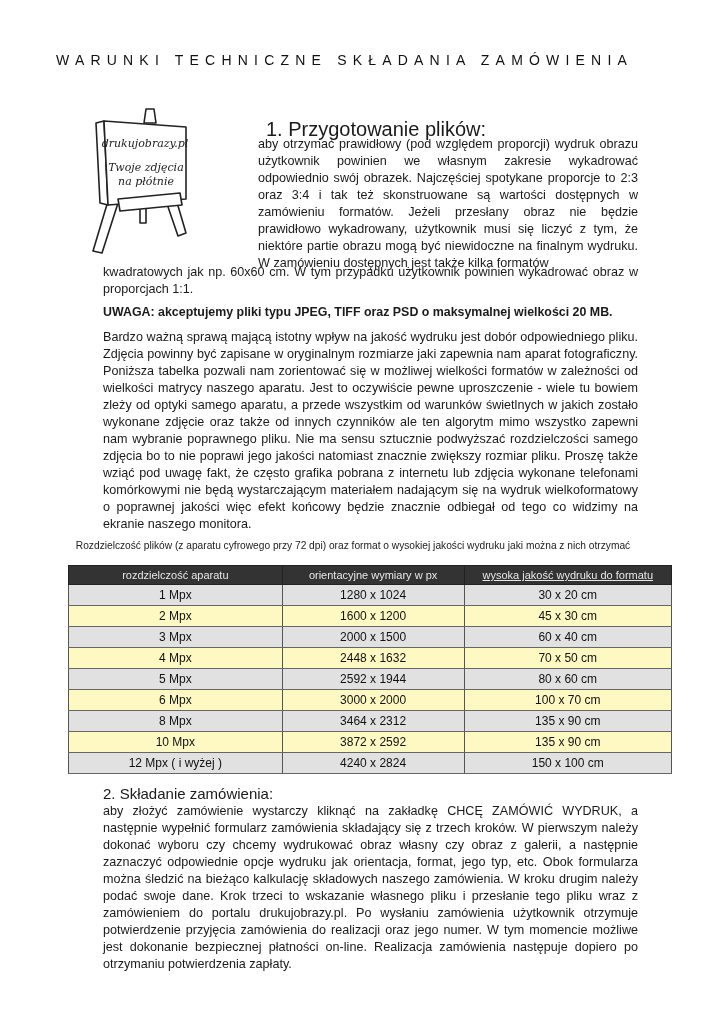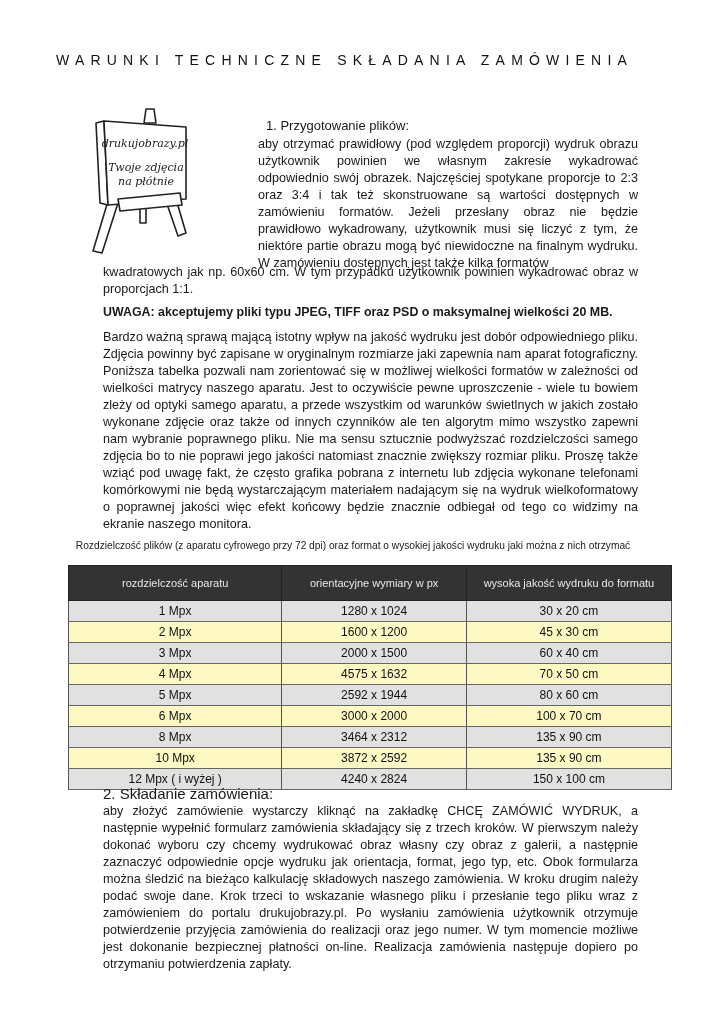--- a/index.html
+++ b/index.html
@@ -1,33 +1,33 @@
 <!DOCTYPE html>
 <html><head>
 <meta charset="utf-8">
 <style>
   html, body { margin: 0; padding: 0; background: #ffffff; }
   body { width: 724px; height: 1024px; position: relative; overflow: hidden;
          font-family: "Liberation Sans", sans-serif; color: #1a1a1a; }
   .page-title { position: absolute; left: 56px; top: 52px; font-size: 14px;
                 letter-spacing: 6.2px; font-weight: normal; margin: 0; white-space: nowrap; color: #111; }
   .logo { position: absolute; left: 88px; top: 105px; width: 110px; height: 150px; }
-  .sec1-heading { position: absolute; left: 266px; top: 118px; font-size: 13px; margin: 0; font-weight: normal; }
+  .sec1-heading { position: absolute; left: 266px; top: 118px; font-size: 20px; margin: 0; font-weight: normal; }
   .body-text { font-size: 12.6px; line-height: 17px; text-align: justify; margin: 0; }
   .sec1-right { position: absolute; left: 258px; top: 136px; width: 380px; }
   .sec1-full { position: absolute; left: 103px; top: 264px; width: 535px; }
   .warning { position: absolute; left: 103px; top: 305px; width: 560px; font-size: 12.4px; font-weight: bold; margin: 0; white-space: nowrap; }
   .para2 { position: absolute; left: 103px; top: 329px; width: 535px; }
   .table-caption { position: absolute; left: 48px; top: 540px; width: 610px; text-align: center; font-size: 10.2px; color: #222; white-space: nowrap; margin: 0; }
   table.res { position: absolute; left: 68px; top: 565px; width: 604px; border-collapse: collapse; font-size: 12px; }
-  table.res th { background: #333333; color: #e8e8e8; font-weight: normal; font-size: 11px; height: 18px; padding: 8px; border: 1px solid #222; }
+  table.res th { background: #333333; color: #e8e8e8; font-weight: normal; font-size: 11px; height: 18px; padding: 0; border: 1px solid #222; }
   table.res td { height: 20px; padding: 0; text-align: center; border-left: 1px solid #555; border-right: 1px solid #555; border-bottom: 1px solid #666; color: #111; }
   table.res tr.odd td { background: #e1e1e1; }
   table.res tr.even td { background: #fef9c3; }
-  .col1 { width: 214px; } .col2 { width: 182px; } .col3 { width: 208px; }
+  .col1 { width: 214px; } .col2 { width: 182px; } .col3 { width: 208px; text-decoration: underline; }
   .sec2-heading { position: absolute; left: 103px; top: 785px; font-size: 15px; margin: 0; font-weight: normal; }
   .sec2-body { position: absolute; left: 103px; top: 803px; width: 535px; }
 </style>
 </head>
 <body>
 
 <h1 class="page-title">WARUNKI TECHNICZNE SKŁADANIA ZAMÓWIENIA</h1>
 
 <div class="logo">
   <svg width="110" height="150" viewBox="0 0 110 150" xmlns="http://www.w3.org/2000/svg">
@@ -82,21 +82,21 @@
       <td>1600 x 1200</td>
       <td>45 x 30 cm</td>
     </tr>
     <tr class="odd">
       <td>3 Mpx</td>
       <td>2000 x 1500</td>
       <td>60 x 40 cm</td>
     </tr>
     <tr class="even">
       <td>4 Mpx</td>
-      <td>4575 x 1632</td>
+      <td>2448 x 1632</td>
       <td>70 x 50 cm</td>
     </tr>
     <tr class="odd">
       <td>5 Mpx</td>
       <td>2592 x 1944</td>
       <td>80 x 60 cm</td>
     </tr>
     <tr class="even">
       <td>6 Mpx</td>
       <td>3000 x 2000</td>

